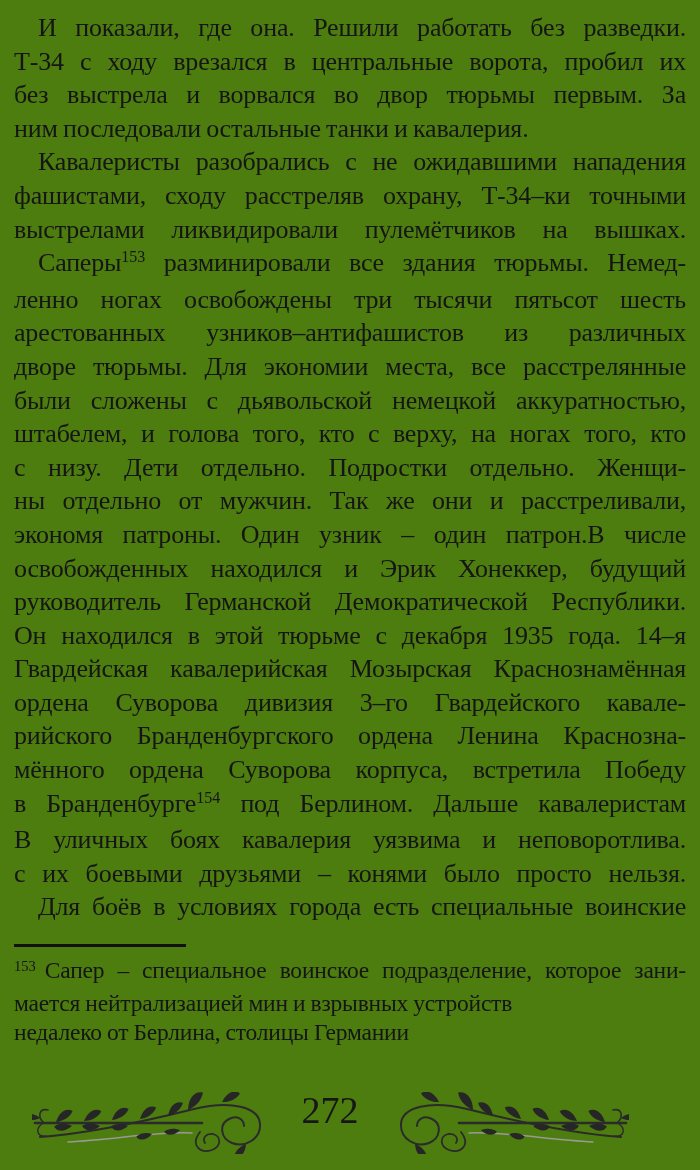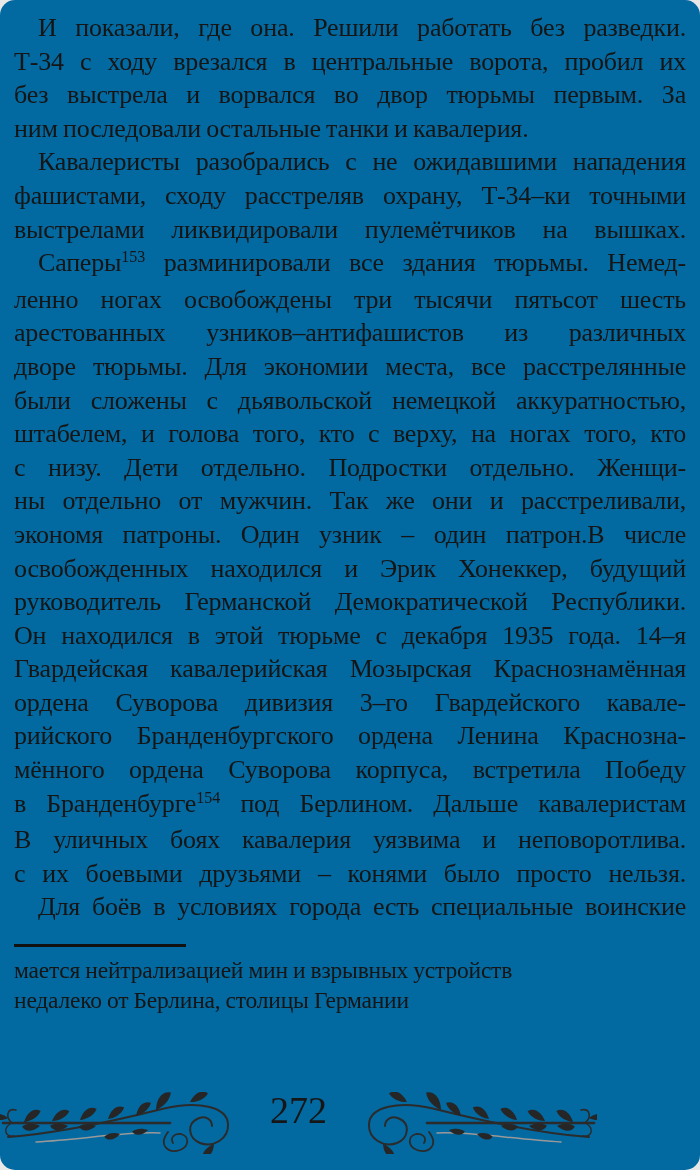--- a/index.html
+++ b/index.html
@@ -1,41 +1,40 @@
 <!DOCTYPE html>
 <html lang="ru"><head>
 <meta charset="utf-8">
 <style>
   html,body{margin:0;padding:0;background:#e8e8e8;}
   .page{
     width:700px;height:1170px;position:relative;margin:0 auto;
-    background:#0369a1;color:#151515;overflow:hidden;
+    background:#4d7c0f;color:#151515;overflow:hidden;
     font-family:"Liberation Serif","DejaVu Serif",serif;
-    border-radius:15px;
   }
   .text{position:absolute;top:11px;left:14px;width:672px;}
   .bl{
     font-size:26px;line-height:33.6px;
     text-align:justify;text-align-last:justify;
     letter-spacing:-0.2px;word-spacing:-1px;
   }
   .ind{text-indent:24px;}
   .pend{text-align-last:left;}
   .supref{font-size:16px;position:relative;top:-9px;letter-spacing:0;}
   .fnrule{width:172px;height:3px;background:#111;margin:20px 0 9px 0;}
   .fn-line{
     font-size:23.5px;line-height:29.5px;
     text-align:justify;text-align-last:left;
     letter-spacing:-0.2px;word-spacing:-0.5px;
   }
   .fn-just{text-align-last:justify;}
   .fnm{font-size:14.5px;position:relative;top:-7px;margin-right:9px;letter-spacing:0;}
   .footer{
     position:absolute;top:1092px;left:0;width:660px;
-    display:flex;align-items:center;gap:20px;
+    display:flex;align-items:center;justify-content:center;gap:20px;
   }
   .pageno{font-size:38px;line-height:1;position:relative;top:-13px;color:#161616;}
   .orn{display:block;flex:0 0 auto;}
   .mir{transform:scaleX(-1);}
   .defs{position:absolute;width:0;height:0;overflow:hidden;}
 </style>
 </head>
 <body>
 
 <svg class="defs" aria-hidden="true">
@@ -94,20 +93,21 @@
     <div class="bl">ордена Суворова дивизия 3–го Гвардейского кавале-</div>
     <div class="bl">рийского Бранденбургского ордена Ленина Краснозна-</div>
     <div class="bl">мённого ордена Суворова корпуса, встретила Победу</div>
     <div class="bl"><span>в Бранденбурге</span><span class="supref">154</span><span> под Берлином. Дальше кавалеристам</span></div>
     <div class="bl">В уличных боях кавалерия уязвима и неповоротлива.</div>
     <div class="bl">с их боевыми друзьями – конями было просто нельзя.</div>
     <div class="bl ind">Для боёв в условиях города есть специальные воинские</div>
 
     <div class="fnblock">
       <div class="fnrule"></div>
+      <div class="fn-line fn-just"><span class="fnm">153</span><span>Сапер – специальное воинское подразделение, которое зани-</span></div>
       <div class="fn-line">мается нейтрализацией мин и взрывных устройств</div>
       <div class="fn-line">недалеко от Берлина, столицы Германии</div>
     </div>
   </div>
 
   <div class="footer">
     <svg class="orn" viewBox="0 0 250 62" width="250" height="62" aria-hidden="true">
         <use href="#flourish"></use>
       </svg>
     <div class="pageno">272</div>

